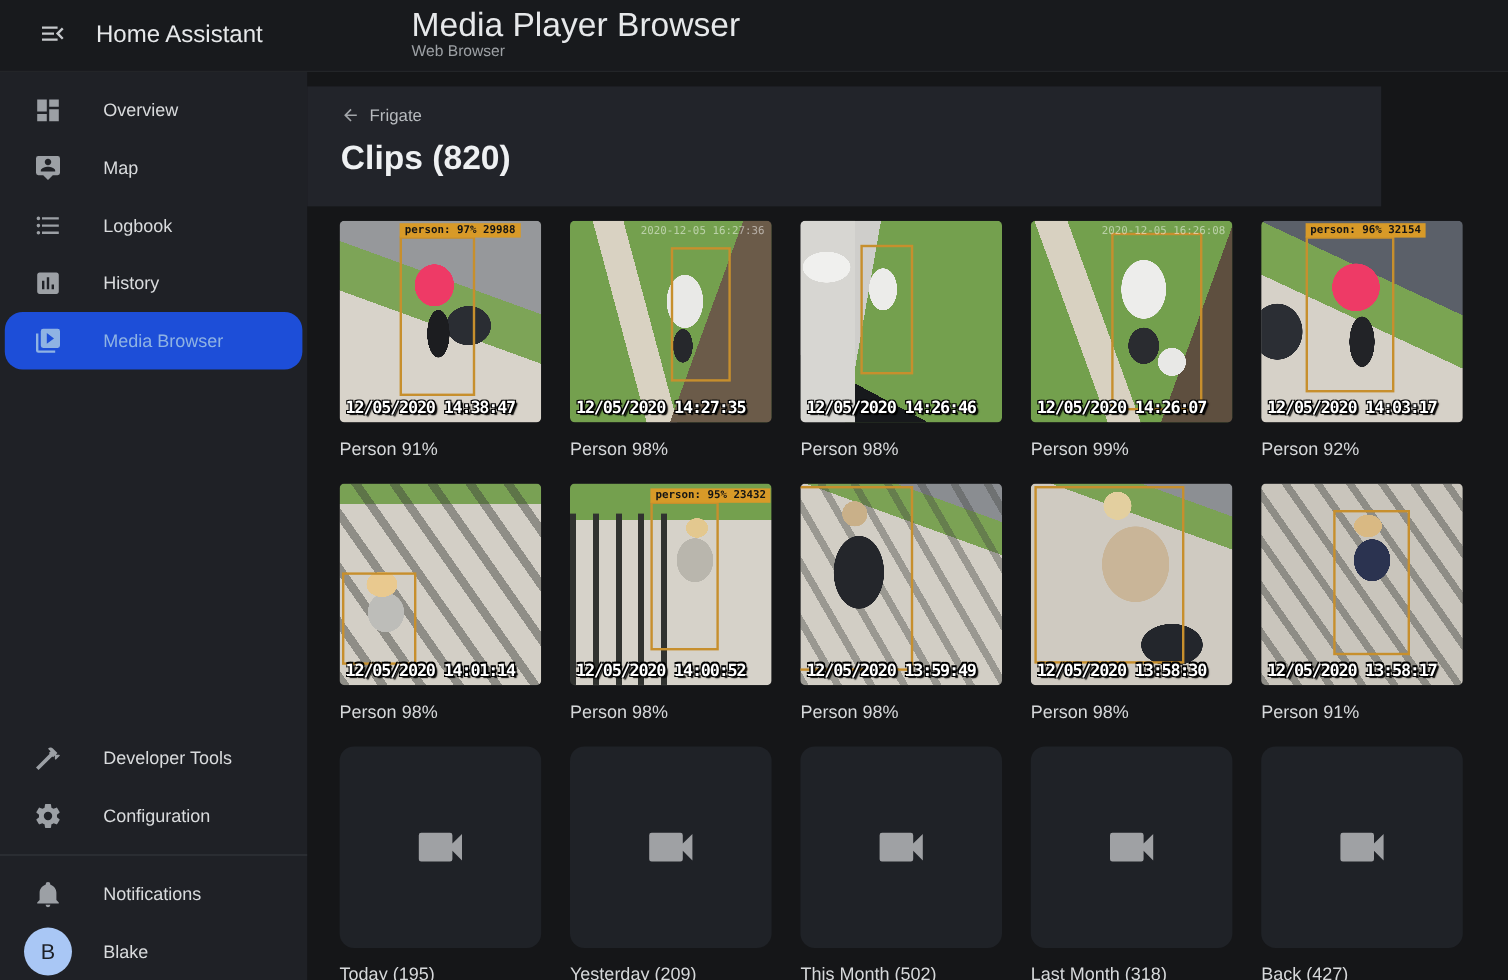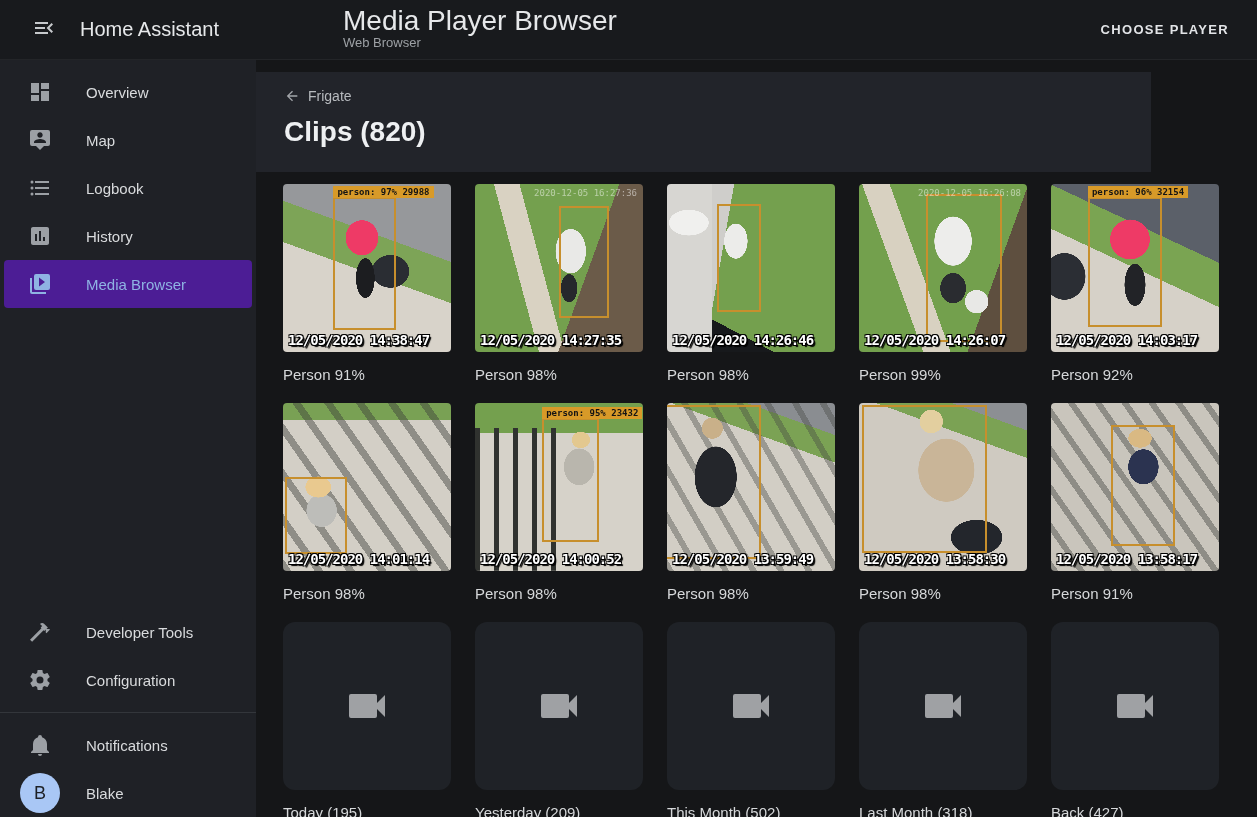--- a/index.html
+++ b/index.html
@@ -22,21 +22,21 @@
     color:#e2e4e7; font-family:"Liberation Sans",sans-serif; font-size:13px; font-weight:bold;
     letter-spacing:1.3px; padding:10px 8px; cursor:pointer; }
 
   
   .sidebar { position:absolute; left:0; top:60px; width:256px; height:757px;
     background:#1f2126; display:flex; flex-direction:column; padding-top:8px; }
   .side-item { height:48px; display:flex; align-items:center; margin:0 4px; border-radius:4px;
     color:#d9dbdd; cursor:pointer; flex:none; }
   .side-item .icn { width:24px; height:24px; margin-left:24px; color:#9ca0a5; flex:none; }
   .side-item .lbl { margin-left:34px; font-size:15px; }
-  .side-item.selected { background:#4c1d95; }
+  .side-item.selected { background:#1d4ed8;border-radius:15px; }
   .side-item.selected .icn, .side-item.selected .lbl { color:#8fb3e3; }
   .side-spacer { flex:1; }
   .side-divider { height:1px; background:#33363b; margin:8px 0; flex:none; }
   .avatar { width:40px; height:40px; border-radius:50%; background:#a9c7f5; color:#1d2025;
     display:flex; align-items:center; justify-content:center; font-size:18px;
     margin-left:16px; flex:none; }
   .side-item.user .lbl { margin-left:26px; }
 
   
   .main { position:absolute; left:256px; top:72px; width:895px; height:757px; }
@@ -139,21 +139,20 @@
           </svg>
       </span>
     </button>
     <div class="ha-title">Home Assistant</div>
   </div>
   <div class="appbar-main">
     <div class="mpb-titles">
       <div class="mpb-title">Media Player Browser</div>
       <div class="mpb-sub">Web Browser</div>
     </div>
-    <button class="choose-player">CHOOSE PLAYER</button>
   </div>
 </header>
 
 <nav class="sidebar">
   <div class="side-item">
     <span class="icn">
       <svg width="24" height="24" viewBox="0 0 24 24" fill="currentColor">
           <path d="M13,3V9H21V3M13,21H21V11H13M3,21H11V15H3M3,13H11V3H3V13Z"></path>
         </svg>
     </span>

